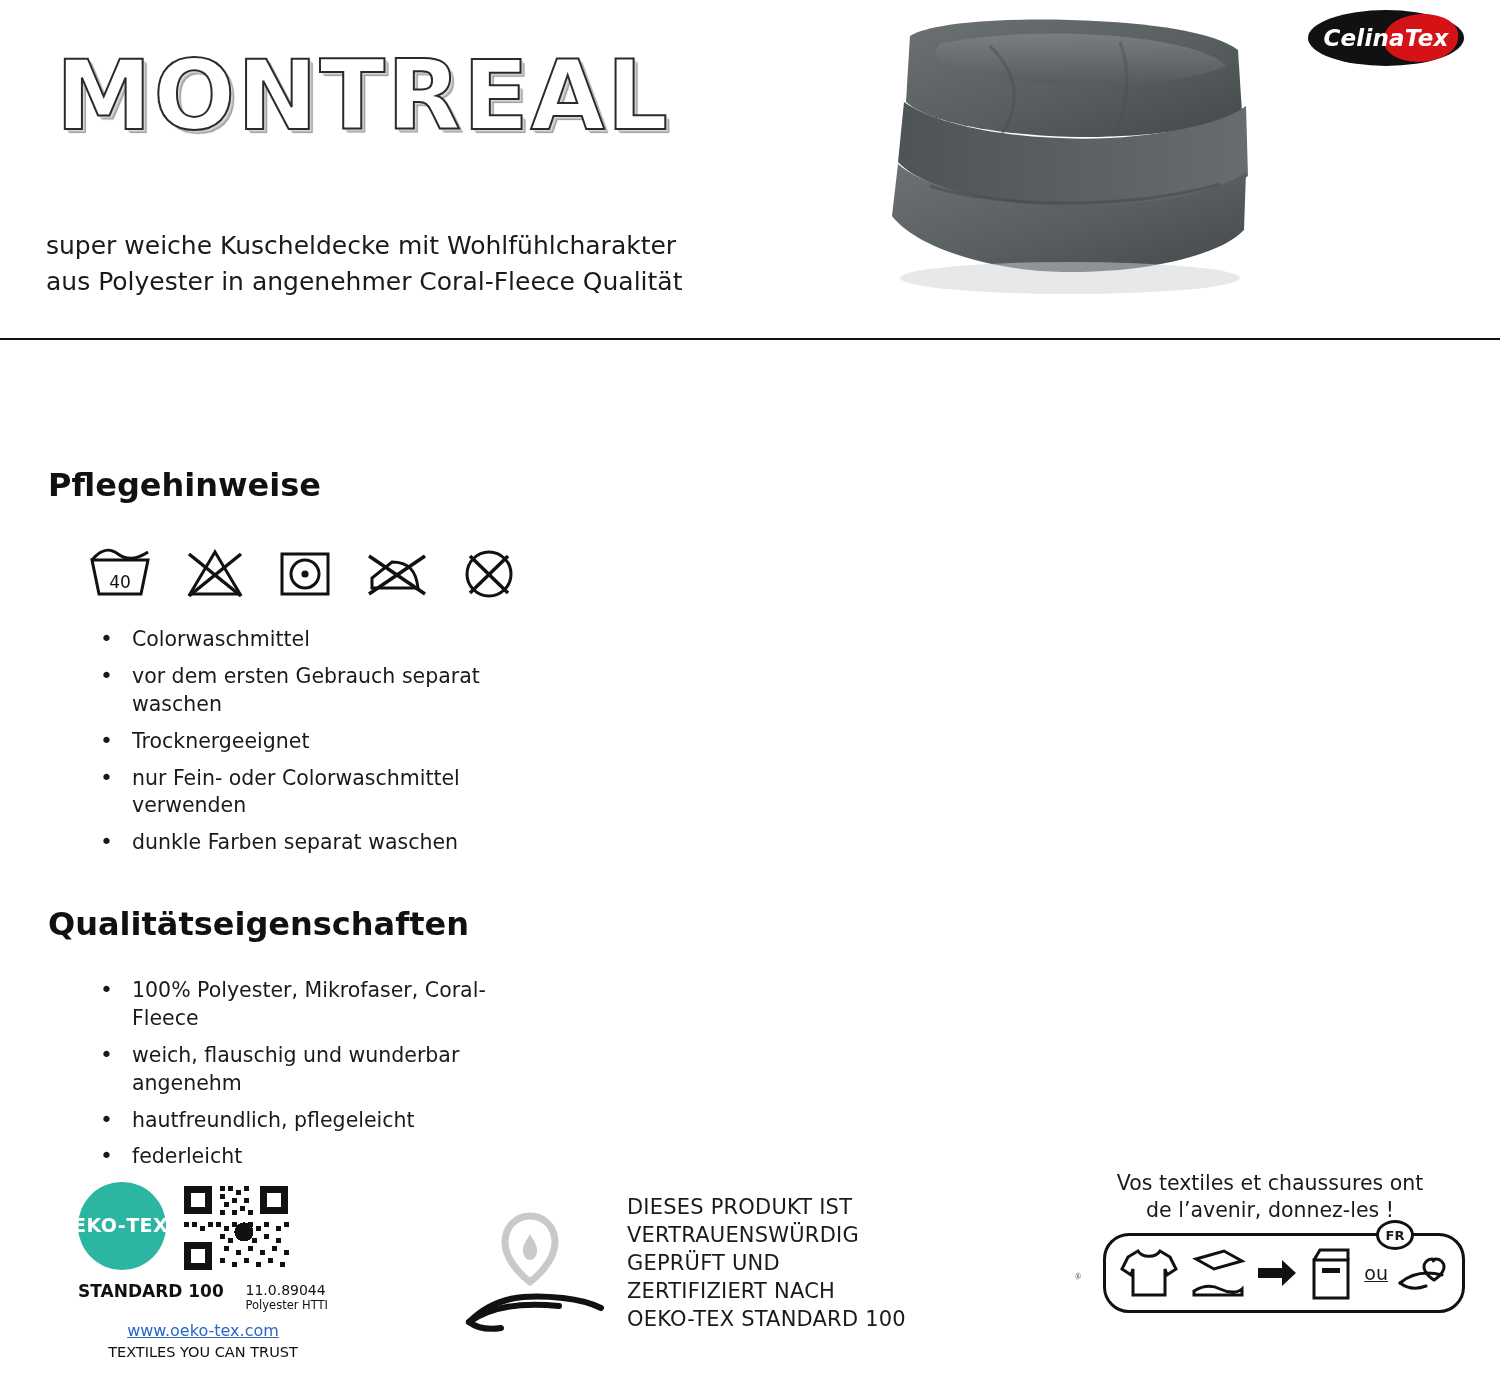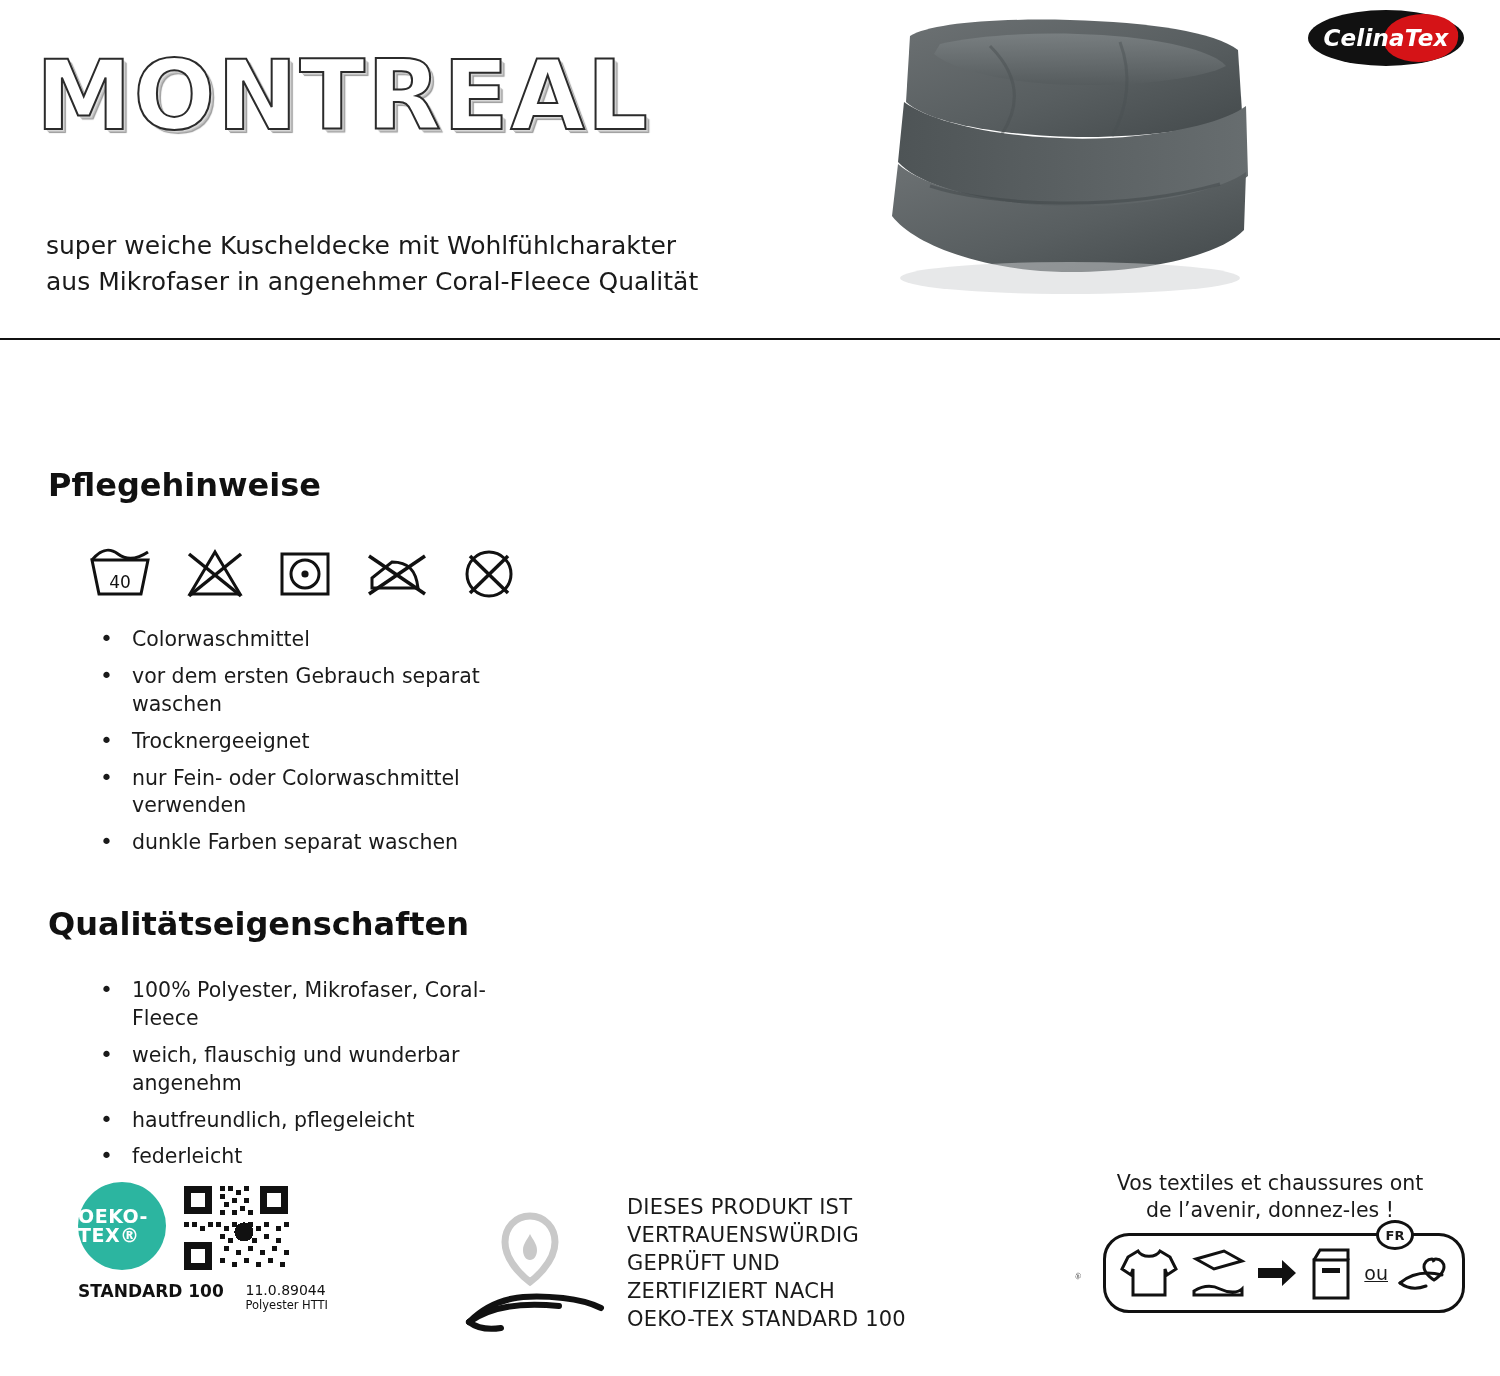--- a/index.html
+++ b/index.html
@@ -15,21 +15,21 @@
   }
 
   
   .header {
     position: relative;
     height: 340px;
     border-bottom: 2px solid #111;
   }
   .brand-title {
     position: absolute;
-    left: 36px;
+    left: 56px;
     top: 48px;
     font-size: 96px;
     font-weight: 700;
     letter-spacing: 2px;
     font-family: "DejaVu Sans", "Liberation Sans", sans-serif;
     color: #ffffff;
     -webkit-text-stroke: 2px #2b2b2b;
     text-shadow:
       2px 2px 0 #d8d8d8,
       3px 3px 0 #bdbdbd,
@@ -145,22 +145,22 @@
   
   .footer { position: absolute; left: 0; top: 1170px; width: 1500px; height: 206px; }
 
   
   .oeko { position: absolute; left: 78px; top: 12px; width: 250px; }
   .oeko-row { display: flex; align-items: flex-start; gap: 14px; }
   .oeko-badge {
     width: 88px; height: 88px; border-radius: 50%;
     background: #2cb5a0;
     color: #fff;
-    display: flex; flex-direction: column;
-    justify-content: center;
+    display: flex; flex-direction: row;
+    align-items: center; justify-content: center;
     line-height: 1.02;
   }
   .oeko-badge .l1 { font-size: 19px; font-weight: 700; letter-spacing: .5px; }
   .oeko-badge .l2 { font-size: 19px; font-weight: 700; letter-spacing: .5px; }
   .qr { width: 112px; height: 92px; }
   .oeko-std {
     text-align: left;
     margin-top: 8px;
     display: flex;
     justify-content: space-between;
@@ -205,21 +205,21 @@
 </style>
 </head>
 <body>
 
 <div class="header">
 
   <div class="brand-title">MONTREAL</div>
 
   <div class="subtitle">
     <div>super weiche Kuscheldecke mit Wohlfühlcharakter</div>
-    <div>aus Mikrofaser in angenehmer Coral-Fleece Qualität</div>
+    <div>aus Polyester in angenehmer Coral-Fleece Qualität</div>
   </div>
 
   <div class="product-photo">
     <svg class="blanket" viewBox="0 0 400 290">
       <defs>
         <linearGradient id="g1" x1="0" y1="0" x2="1" y2="1">
           <stop offset="0%" stop-color="#6c7173"></stop>
           <stop offset="55%" stop-color="#585e60"></stop>
           <stop offset="100%" stop-color="#43494b"></stop>
         </linearGradient>
@@ -377,20 +377,24 @@
         </g>
       </svg>
     </div>
     <div class="oeko-std">
       <div class="std-left">STANDARD 100</div>
       <div class="std-right">
         <div>11.0.89044</div>
         <div class="small">Polyester HTTI</div>
       </div>
     </div>
+    <div style="text-align:center;">
+      <div class="oeko-url">www.oeko-tex.com</div>
+      <div class="oeko-trust">TEXTILES YOU CAN TRUST</div>
+    </div>
   </div>
 
   <div class="confidence">
     <svg width="150" height="150" viewBox="0 0 150 150">
       <path d="M75,22 C60,22 50,34 50,48 C50,70 75,88 75,88 C75,88 100,70 100,48 C100,34 90,22 75,22 Z" fill="none" stroke="#c9c9c9" stroke-width="7"></path>
       <path d="M75,40 C72,46 68,50 68,56 C68,62 71,66 75,66 C79,66 82,62 82,56 C82,50 78,46 75,40 Z" fill="#c9c9c9"></path>
       <path d="M14,128 C40,102 70,100 108,104 C126,106 138,110 146,114" fill="none" stroke="#111" stroke-width="6" stroke-linecap="round"></path>
       <path d="M14,128 C36,112 66,108 104,112" fill="none" stroke="#111" stroke-width="6" stroke-linecap="round"></path>
       <path d="M14,128 C22,134 34,136 46,134" fill="none" stroke="#111" stroke-width="6" stroke-linecap="round"></path>
     </svg>

